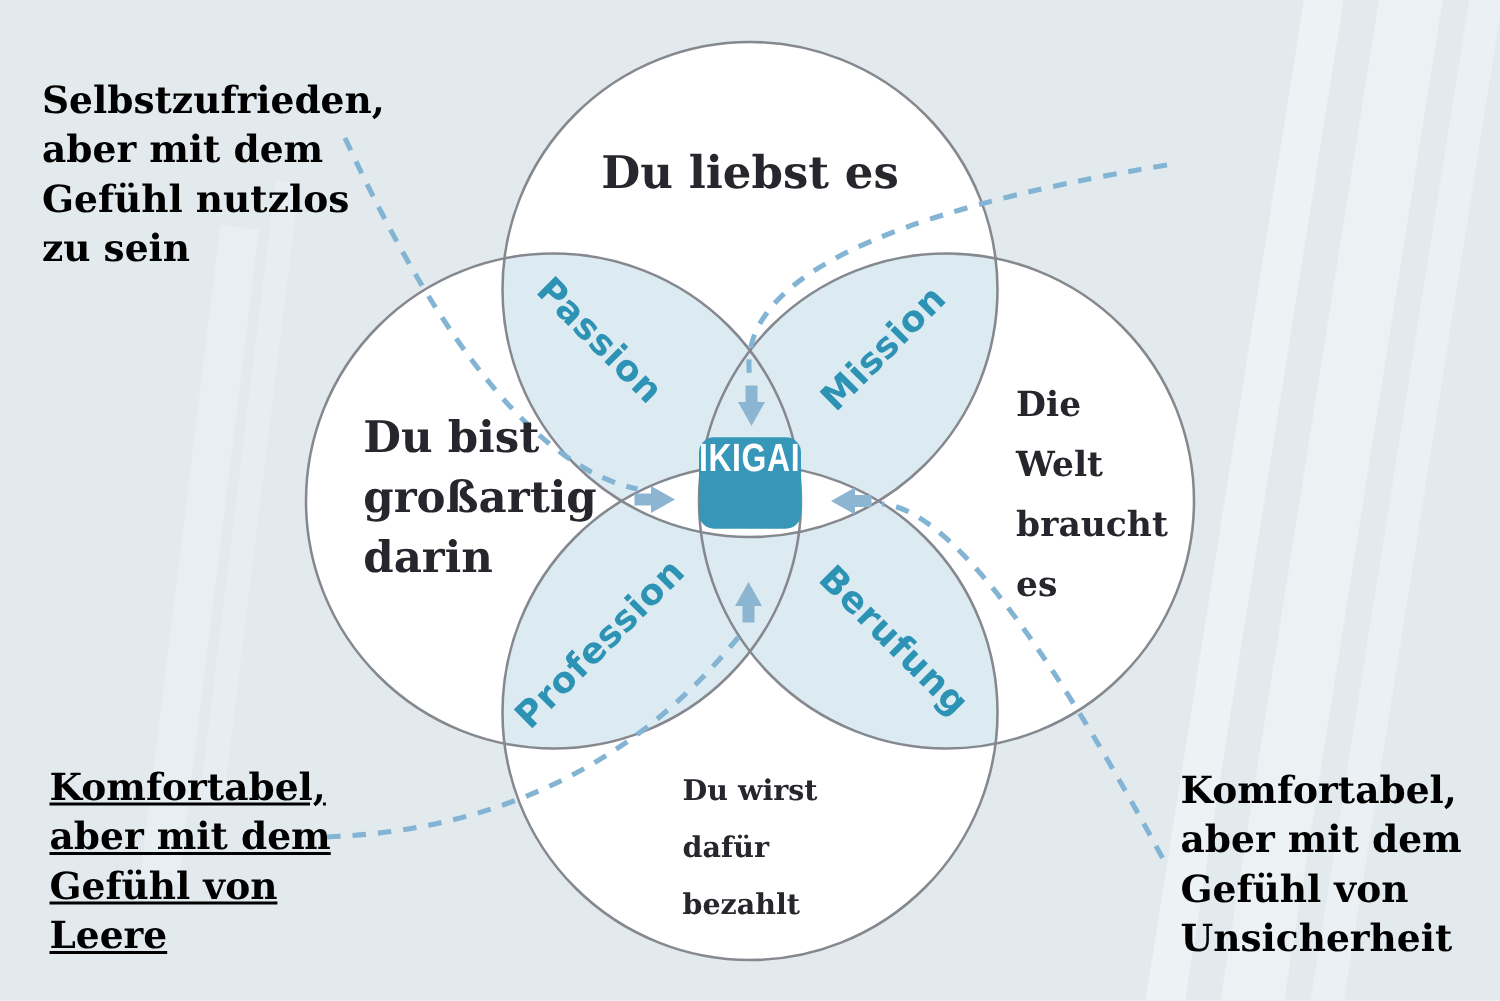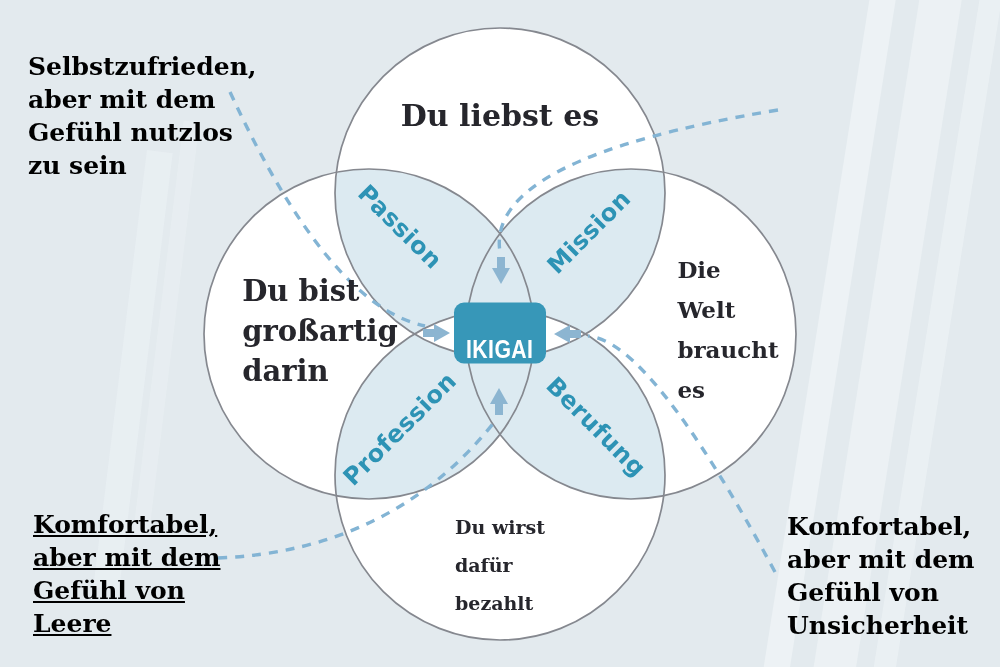--- a/index.html
+++ b/index.html
@@ -25,23 +25,23 @@
 
   
   .petal-label{position:absolute;z-index:3;font-family:"DejaVu Sans",sans-serif;font-weight:700;
        font-size:24px;color:#2d93b5;letter-spacing:.5px;}
   .pl-passion{left:400px;top:227px;transform:translate(-50%,-50%) rotate(45deg);}
   .pl-mission{left:589px;top:232px;transform:translate(-50%,-50%) rotate(-45deg);}
   .pl-profession{left:400px;top:429px;transform:translate(-50%,-50%) rotate(-45deg);}
   .pl-berufung{left:596px;top:427px;transform:translate(-50%,-50%) rotate(45deg);}
 
   
-  .ikigai-box{position:absolute;z-index:4;left:500px;top:333px;width:92px;height:61px;
+  .ikigai-box{position:absolute;z-index:4;left:500px;top:322px;width:68px;height:61px;
        transform:translate(-50%,-50%);background:#3797b8;border-radius:10px;
-       display:flex;align-items:flex-end;justify-content:center;}
+       display:flex;align-items:flex-start;justify-content:center;}
   .ikigai-box span{font-family:"Liberation Sans","DejaVu Sans",sans-serif;font-weight:700;
        font-size:25px;color:#ffffff;letter-spacing:.5px;transform:scaleX(.85) scaleY(1.05);}
 </style>
 </head>
 <body>
 
 <div class="stage">
 
   <svg width="1000" height="667" viewBox="0 0 1000 667">
     <defs>

